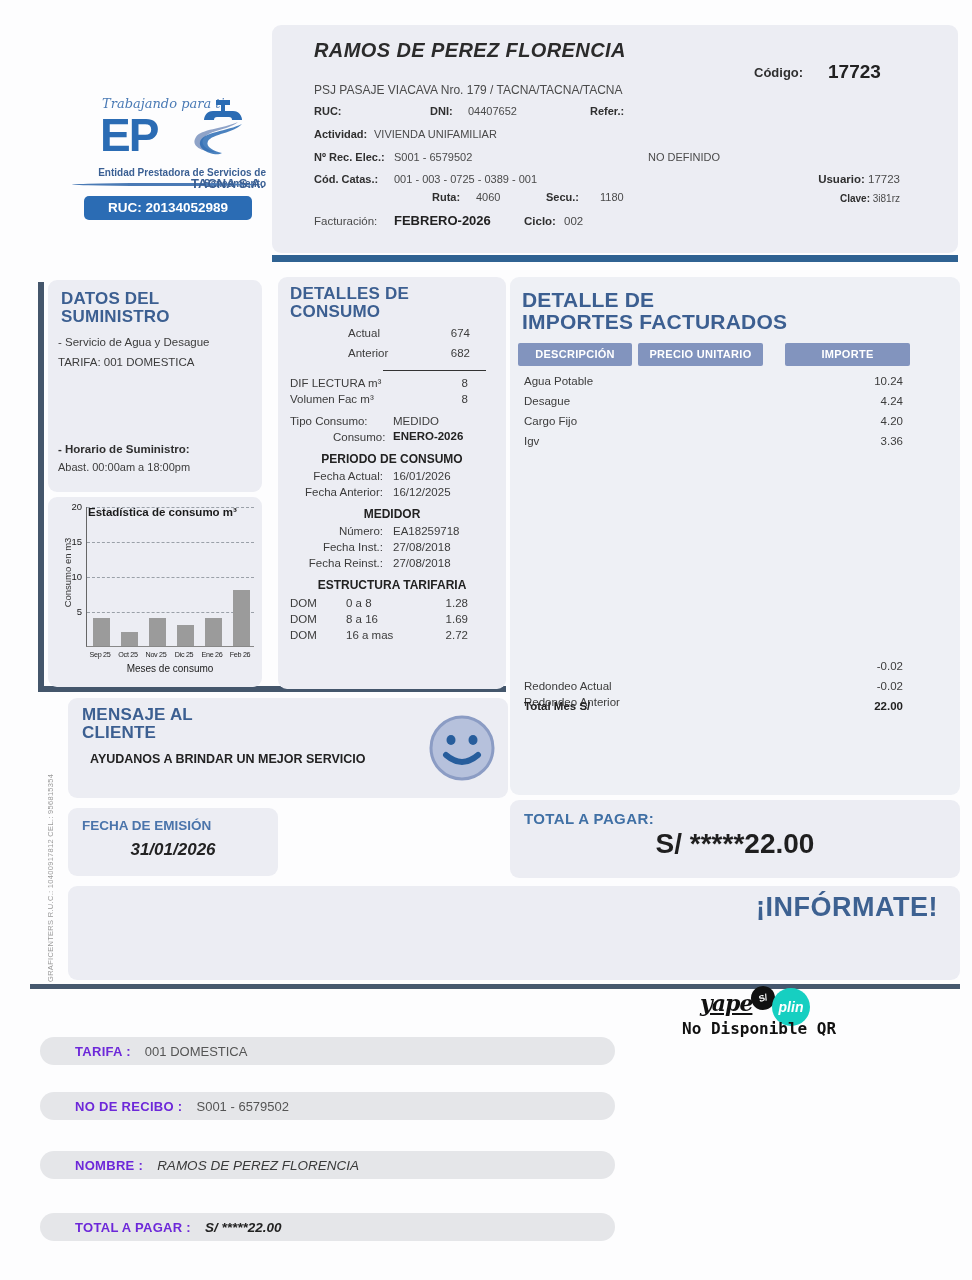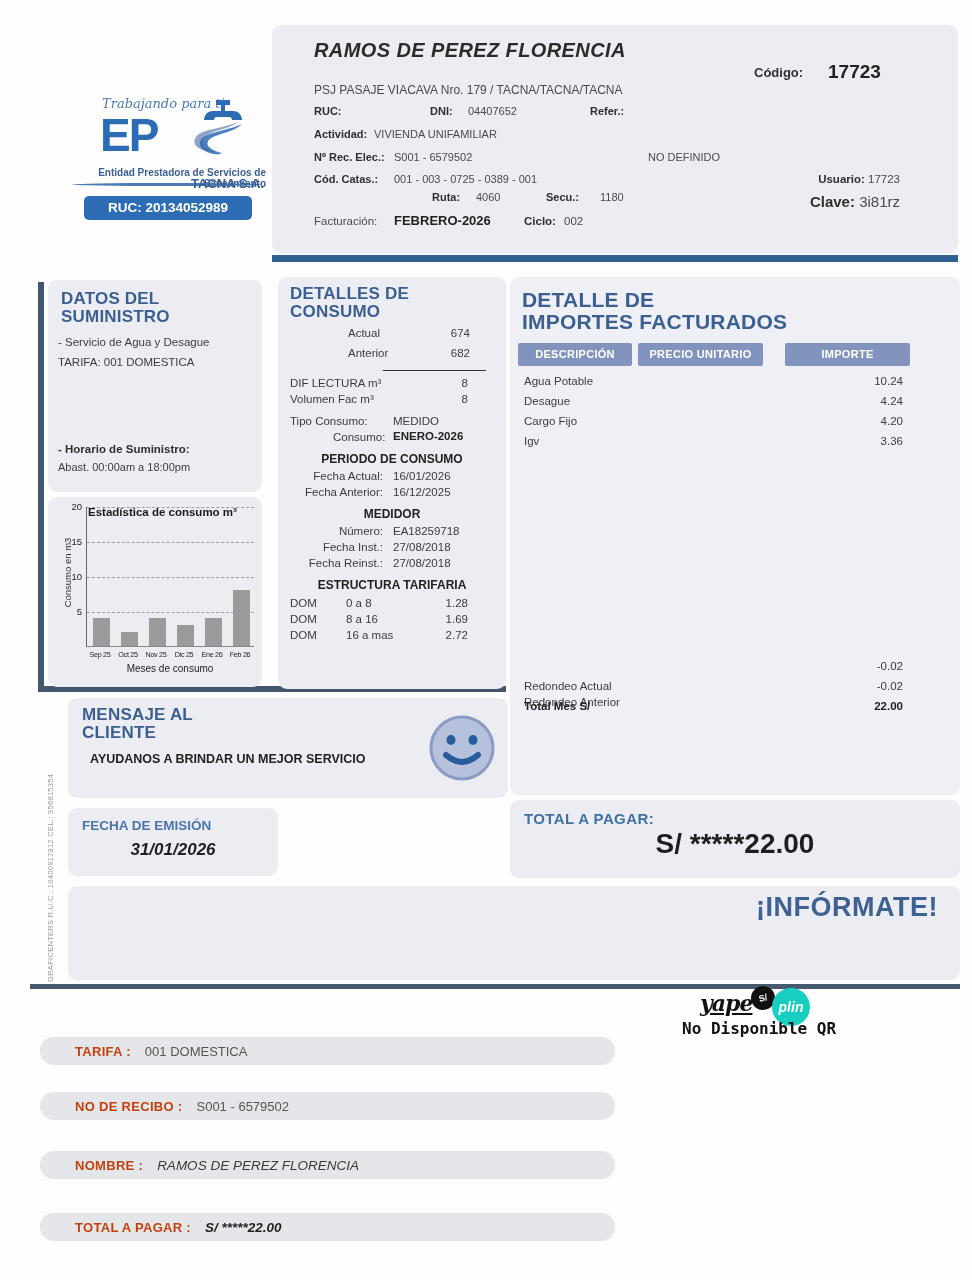--- a/index.html
+++ b/index.html
@@ -30,21 +30,21 @@
   .r-val { position:absolute; text-align:right; }
 
   
   #chart-plot { position:absolute; left:38px; top:10px; width:168px; height:140px; border-left:1.3px solid #666; border-bottom:1.3px solid #888; }
   .gridline { position:absolute; left:0; width:100%; border-top:1px dashed #9aa0a8; height:0; }
   .bar { position:absolute; bottom:0; width:17px; background:#9b9b9b; }
   .ytick { position:absolute; font-size:9.5px; color:#222; width:24px; text-align:right; }
   .xcat { position:absolute; font-size:7.2px; color:#222; width:30px; text-align:center; white-space:nowrap; letter-spacing:-0.3px; }
 
   .footer-bar { position:absolute; left:40px; width:575px; height:28px; background:#e5e6e9; border-radius:14px; display:flex; align-items:center; padding-left:35px; gap:14px; }
-  .footer-lbl { font-weight:bold; color:#c2410c; font-size:13px; letter-spacing:0.3px; white-space:nowrap; }
+  .footer-lbl { font-weight:bold; color:#6d28d9; font-size:13px; letter-spacing:0.3px; white-space:nowrap; }
   .fv-normal { font-size:13px; color:#555; }
   .fv-italic { font-size:13.5px; color:#3a3a3a; font-style:italic; }
   .fv-bolditalic { font-size:13.5px; color:#222; font-style:italic; font-weight:bold; }
 
   .vertical-credit { position:absolute; left:46px; top:982px; transform:rotate(-90deg); transform-origin:0 0; width:225px; font-size:7.5px; color:#9a9a9a; letter-spacing:0.3px; white-space:nowrap; }
 
   .plin-circle { position:absolute; width:38px; height:38px; border-radius:50%; background:#16cfc1; color:#fff; font-weight:bold; font-style:italic; font-size:14px; text-align:center; line-height:38px; }
   .yape-text { font-family:"DejaVu Serif", serif; font-style:italic; font-weight:bold; font-size:22px; color:#111; text-decoration:underline; letter-spacing:-1px; }
   .yape-bubble { position:absolute; width:24px; height:24px; border-radius:50%; background:#111; color:#fff; font-size:9px; font-weight:bold; text-align:center; line-height:24px; transform:rotate(-15deg); }
   .qr-note { font-family:"DejaVu Sans Mono", monospace; font-size:16px; font-weight:bold; color:#111; }
@@ -91,21 +91,21 @@
 
     <div class="abs lbl" style="left:160px;top:166px;font-size:11px;">Ruta:</div>
     <div class="abs val" style="left:204px;top:166px;font-size:11px;">4060</div>
     <div class="abs lbl" style="left:274px;top:166px;font-size:11px;">Secu.:</div>
     <div class="abs val" style="left:328px;top:166px;font-size:11px;">1180</div>
 
     <div class="abs" style="right:58px;top:148px;font-size:11.5px;text-align:right;">
       <span class="lbl">Usuario:</span>
       <span class="val">17723</span>
     </div>
-    <div class="abs" style="right:58px;top:168px;font-size:15px;text-align:right;">
+    <div class="abs" style="right:58px;top:168px;font-size:10px;text-align:right;">
       <span class="lbl">Clave:</span>
       <span class="val">3i81rz</span>
     </div>
 
     <div class="abs val" style="left:42px;top:190px;font-size:11.5px;">Facturación:</div>
     <div class="abs" style="left:122px;top:188px;font-size:13px;font-weight:bold;color:#222;">FEBRERO-2026</div>
     <div class="abs lbl" style="left:252px;top:190px;font-size:11.5px;">Ciclo:</div>
     <div class="abs val" style="left:292px;top:190px;font-size:11.5px;">002</div>
   </div>
   <div class="blue-bar" style="left:272px;top:255px;width:686px;height:7px;"></div>

